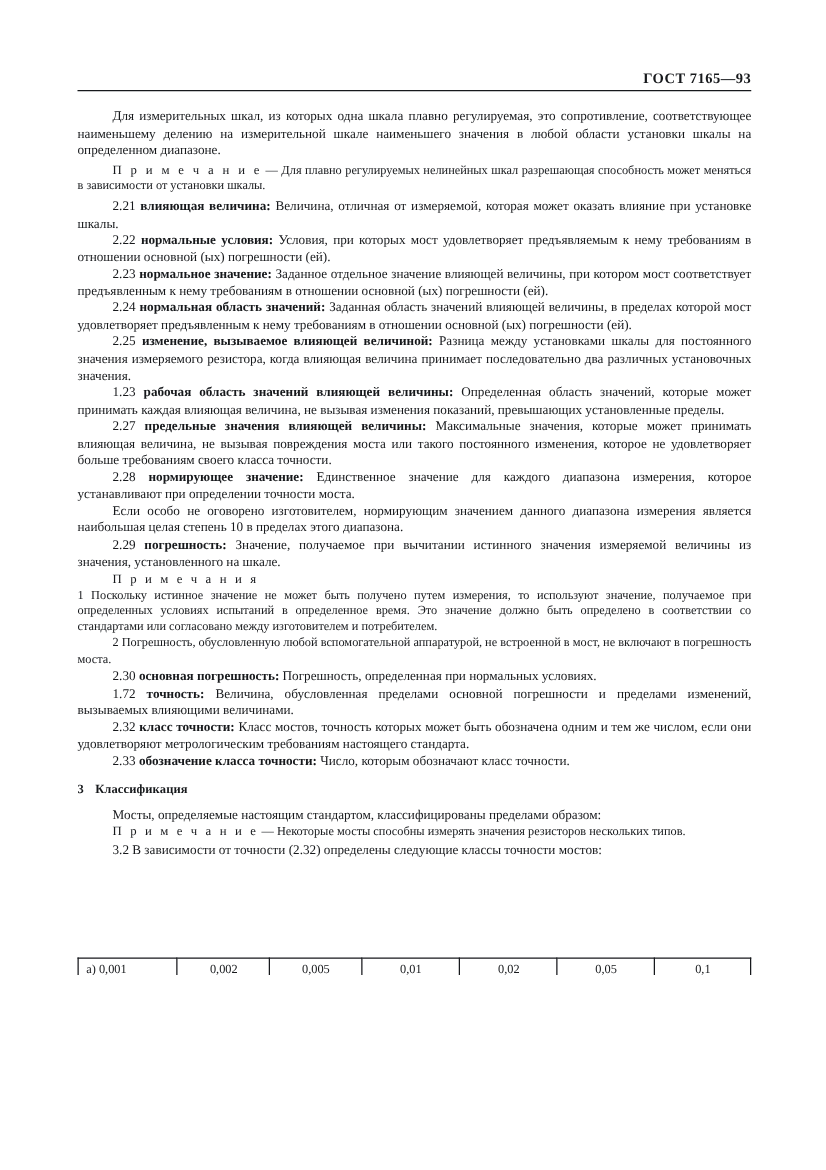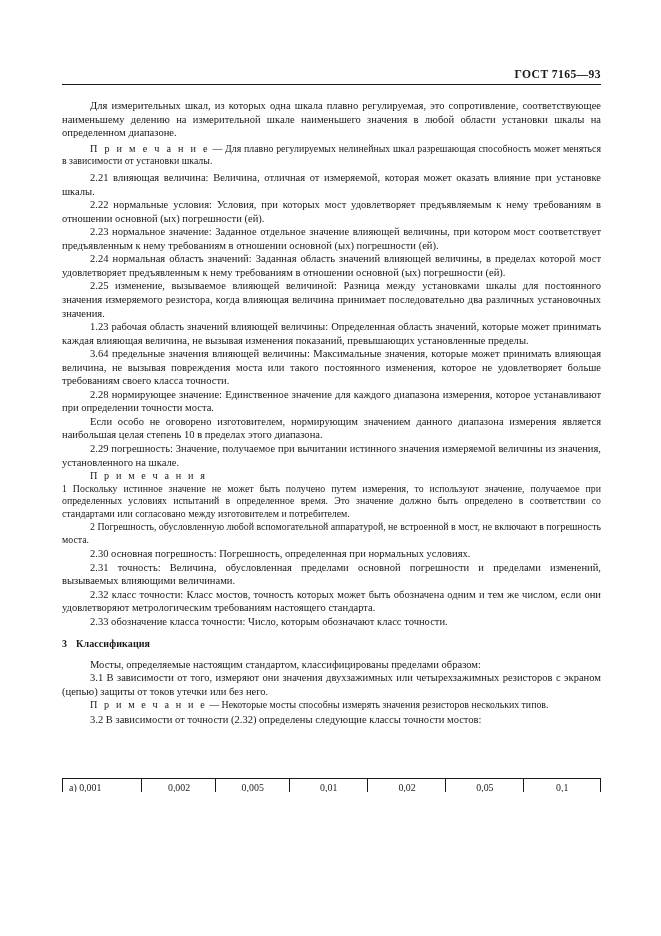--- a/index.html
+++ b/index.html
@@ -11,21 +11,21 @@
   body {
     width: 661px;
     height: 936px;
     position: relative;
     font-family: "Liberation Serif", "DejaVu Serif", serif;
     color: #17191c;
     -webkit-font-smoothing: antialiased;
   }
   .page {
     position: absolute;
-    left: 0; top: 16px;
+    left: 0; top: 4px;
     width: 661px;
     height: 776px;
     overflow: hidden;
   }
 
   
   .header {
     position: absolute;
     top: 52px;
     left: 62px;
@@ -50,21 +50,21 @@
   p {
     margin: 0;
     font-size: 10.55px;
     line-height: 13.55px;
     text-align: justify;
     text-justify: inter-word;
     hyphens: manual;
   }
   p.ind { text-indent: 28px; }
   p.cont { text-indent: 0; }
-  .term { font-weight: normal; margin-top: 32px; }
+  .term { font-weight: bold; margin-top: 32px; }
   .note-lbl {
     letter-spacing: 2.1px;
     font-size: 10.2px;
   }
   p.note {
     font-size: 9.85px;
     line-height: 12.7px;
     text-indent: 28px;
   }
   p.note.cont { text-indent: 0; }
@@ -144,55 +144,54 @@
     <p class="ind"><span>2.22</span> <span class="term">нормальные условия:</span><span> Условия, при которых мост удовлетворяет предъявляемым к нему требованиям в отношении основной (ых) погрешности (ей).</span></p>
 
     <p class="ind"><span>2.23</span> <span class="term">нормальное значение:</span><span> Заданное отдельное значение влияющей величины, при котором мост соответствует предъявленным к нему требованиям в отношении основной (ых) погрешности (ей).</span></p>
 
     <p class="ind"><span>2.24</span> <span class="term">нормальная область значений:</span><span> Заданная область значений влияющей величины, в пределах которой мост удовлетворяет предъявленным к нему требованиям в отношении основной (ых) погрешности (ей).</span></p>
 
     <p class="ind"><span>2.25</span> <span class="term">изменение, вызываемое влияющей величиной:</span><span> Разница между установками шкалы для постоянного значения измеряемого резистора, когда влияющая величина принимает последовательно два различных установочных значения.</span></p>
 
     <p class="ind"><span>1.23</span> <span class="term">рабочая область значений влияющей величины:</span><span> Определенная область значений, которые может принимать каждая влияющая величина, не вызывая изменения показаний, превышающих установленные пределы.</span></p>
 
-    <p class="ind"><span>3.64</span> <span class="term">предельные значения влияющей величины:</span><span> Максимальные значения, которые может принимать влияющая величина, не вызывая повреждения моста или такого постоянного изменения, которое не удовлетворяет больше требованиям своего класса точности.</span></p>
+    <p class="ind"><span>2.27</span> <span class="term">предельные значения влияющей величины:</span><span> Максимальные значения, которые может принимать влияющая величина, не вызывая повреждения моста или такого постоянного изменения, которое не удовлетворяет больше требованиям своего класса точности.</span></p>
 
     <p class="ind"><span>2.28</span> <span class="term">нормирующее значение:</span><span> Единственное значение для каждого диапазона измерения, которое устанавливают при определении точности моста.</span></p>
 
     <p class="ind">Если особо не оговорено изготовителем, нормирующим значением данного диапазона измерения является наибольшая целая степень 10 в пределах этого диапазона.</p>
 
     <p class="ind"><span>2.29</span> <span class="term">погрешность:</span><span> Значение, получаемое при вычитании истинного значения измеряемой величины из значения, установленного на шкале.</span></p>
 
     <div class="sp-xs"></div>
 
     <p class="note"><span class="note-lbl">П р и м е ч а н и я</span></p>
 
     <p class="note cont">1 Поскольку истинное значение не может быть получено путем измерения, то используют значение, получаемое при определенных условиях испытаний в определенное время. Это значение должно быть определено в соответствии со стандартами или согласовано между изготовителем и потребителем.</p>
 
     <p class="note">2 Погрешность, обусловленную любой вспомогательной аппаратурой, не встроенной в мост, не включают в погрешность моста.</p>
 
     <div class="sp-xs"></div>
 
     <p class="ind"><span>2.30</span> <span class="term">основная погрешность:</span><span> Погрешность, определенная при нормальных условиях.</span></p>
 
-    <p class="ind"><span>2.31</span> <span class="term">точность:</span><span> Величина, обусловленная пределами основной погрешности и пределами изменений, вызываемых влияющими величинами.</span></p>
+    <p class="ind"><span>1.72</span> <span class="term">точность:</span><span> Величина, обусловленная пределами основной погрешности и пределами изменений, вызываемых влияющими величинами.</span></p>
 
     <p class="ind"><span>2.32</span> <span class="term">класс точности:</span><span> Класс мостов, точность которых может быть обозначена одним и тем же числом, если они удовлетворяют метрологическим требованиям настоящего стандарта.</span></p>
 
     <p class="ind"><span>2.33</span> <span class="term">обозначение класса точности:</span><span> Число, которым обозначают класс точности.</span></p>
 
     <div class="sp-m"></div>
 
     <h2 class="section"><span class="num">3</span><span>Классификация</span></h2>
 
     <div class="sp-m"></div>
 
     <p class="ind">Мосты, определяемые настоящим стандартом, классифицированы пределами образом:</p>
 
-    <p class="ind"><span>3.1</span><span> В зависимости от того, измеряют они значения двухзажимных или четырехзажимных резисторов с экраном (цепью) защиты от токов утечки или без него.</span></p>
 
     <div class="sp-xs"></div>
 
     <p class="note"><span class="note-lbl">П р и м е ч а н и е</span><span> — Некоторые мосты способны измерять значения резисторов нескольких типов.</span></p>
 
     <div class="sp-xs"></div>
 
     <p class="ind"><span>3.2</span><span> В зависимости от точности (2.32) определены следующие классы точности мостов:</span></p>
 
   </div>

